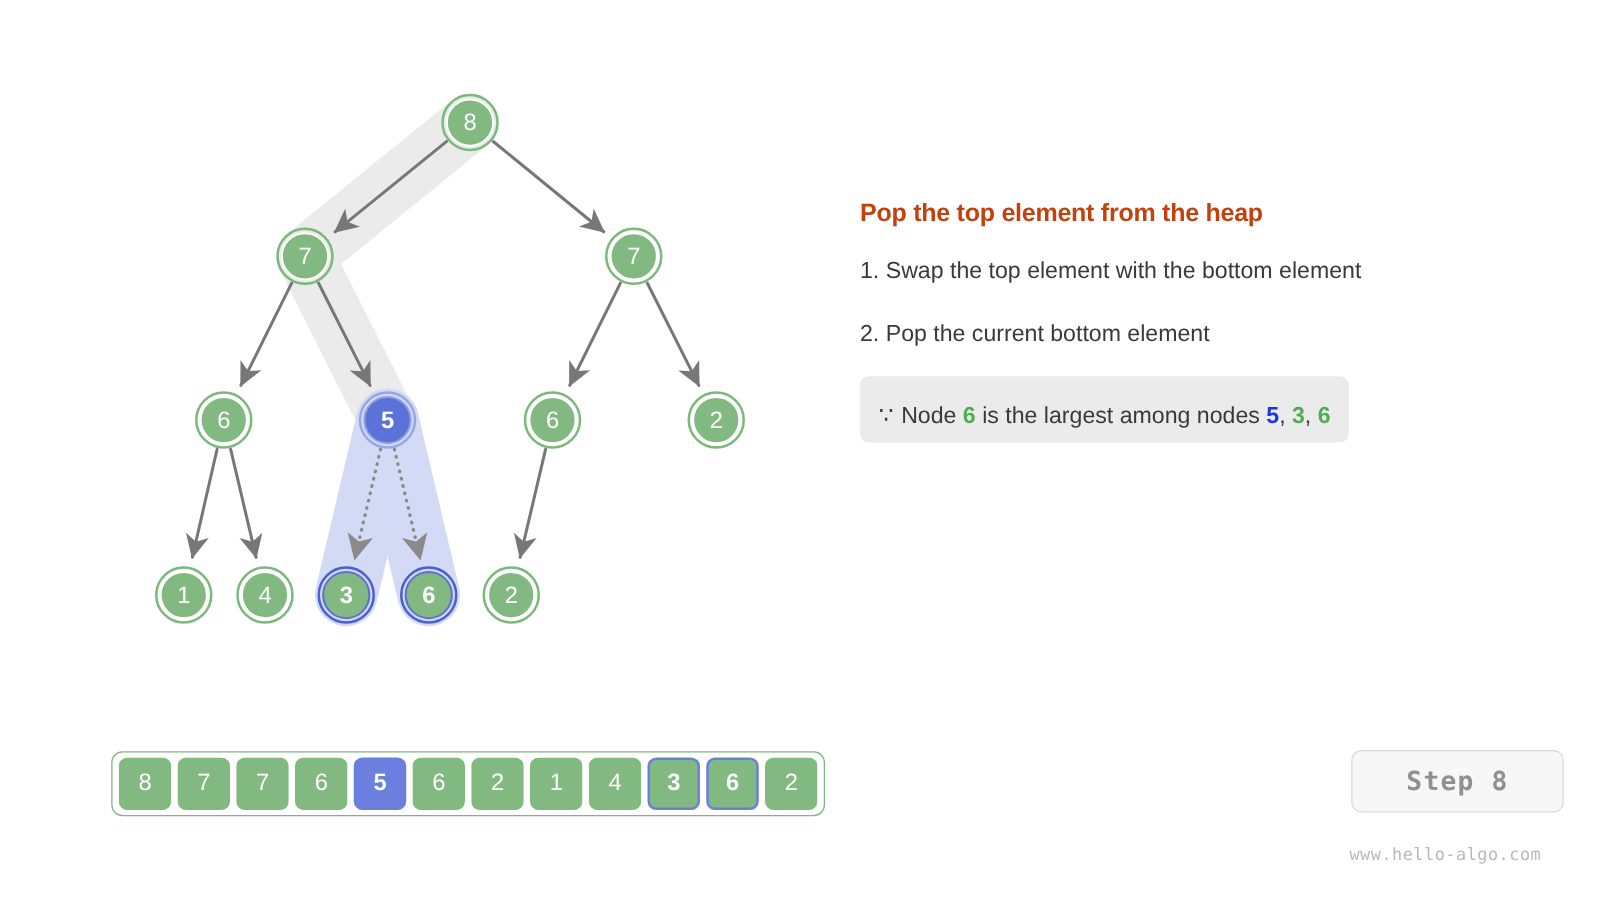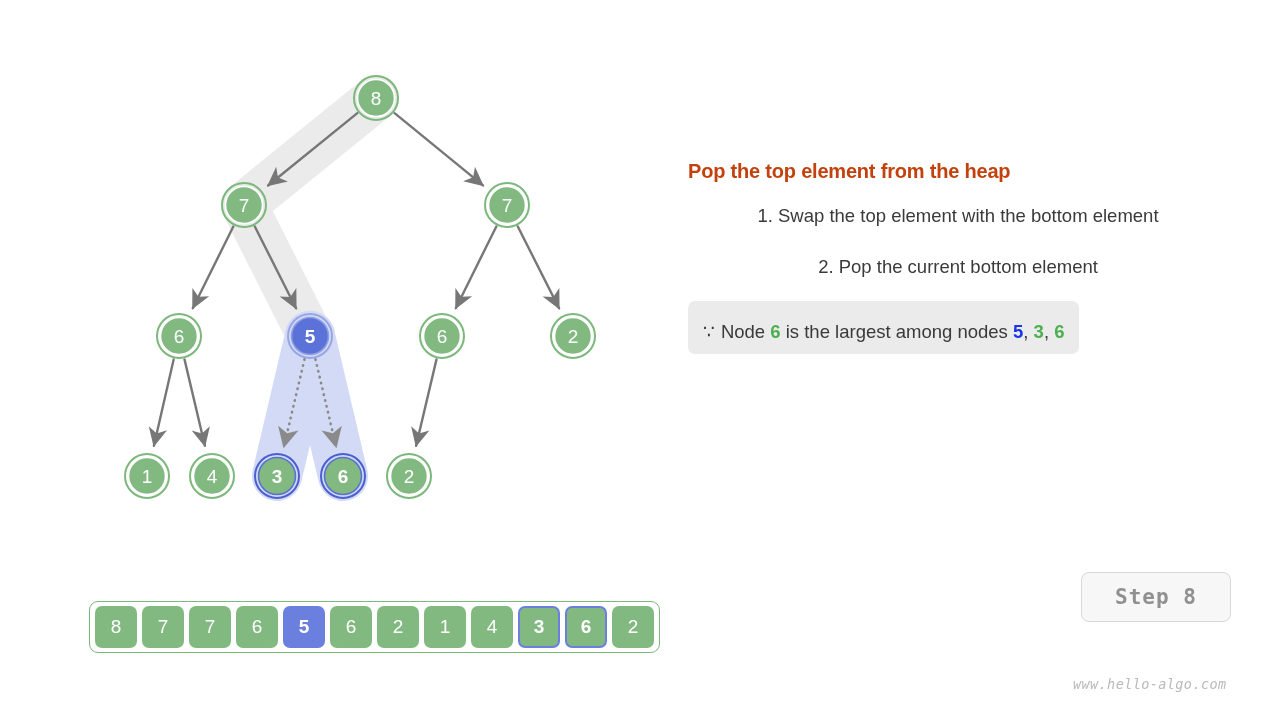--- a/index.html
+++ b/index.html
@@ -45,21 +45,20 @@
     color: #c2410c;
     letter-spacing: -0.2px;
     margin: 0 0 22px 0;
     white-space: nowrap;
   }
   .step-line {
     font-size: 18.5px;
     color: #3a3a3a;
     margin: 0 0 29px 0;
     white-space: nowrap;
-    text-align: center;
   }
   #hint-box {
     display: inline-block;
     background: #ebebeb;
     border-radius: 7px;
     padding: 20px 15px 11px 15px;
     font-size: 18.5px;
     color: #3a3a3a;
     white-space: nowrap;
     margin-top: -6px;
@@ -103,47 +102,46 @@
   .cell.ring {
     background: #81b981;
     border-color: #6b7fdf;
     font-weight: bold;
   }
 
   
   #step-badge {
     position: absolute;
     left: 1081px;
-    top: 572px;
-    width: 150px;
+    top: 600px;
+    width: 170px;
     height: 50px;
     box-sizing: border-box;
     border: 1.4px solid #d8d8d8;
     border-radius: 8px;
     background: #f7f7f7;
     color: #909090;
     font-family: "DejaVu Sans Mono", monospace;
     font-size: 21px;
     font-weight: bold;
     letter-spacing: 1px;
     display: flex;
     align-items: center;
     justify-content: center;
   }
   #watermark {
     position: absolute;
     left: 1073px;
     top: 676px;
     width: 160px;
-    text-align: left;
+    text-align: right;
     color: #b9b9b9;
     font-family: "DejaVu Sans Mono", monospace;
     font-size: 13.5px;
     letter-spacing: 0.4px;
-    font-style: italic;
   }
 
   .node-text {
     font-family: "Liberation Sans", sans-serif;
     font-size: 19px;
     fill: #ffffff;
     text-anchor: middle;
     dominant-baseline: central;
   }
   .node-text.bold { font-weight: bold; }

